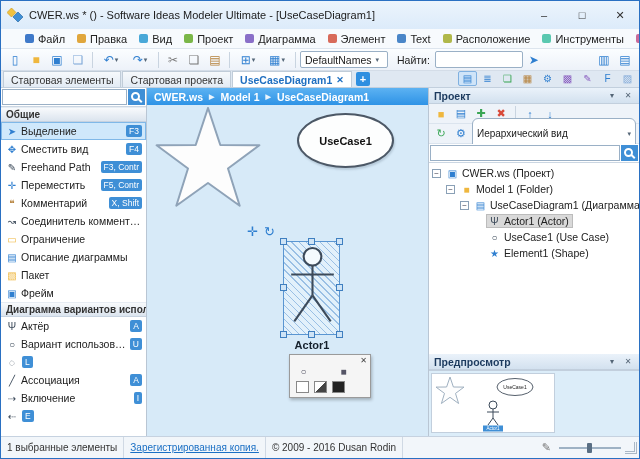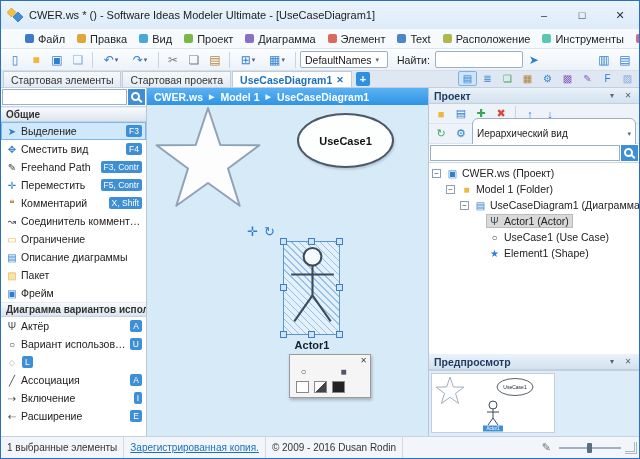--- a/index.html
+++ b/index.html
@@ -372,21 +372,20 @@
           <span class="ti-label">Ассоциация</span>
           <span class="ti-badge">A</span>
         </div>
       <div class="tool-item">
           <span class="ti-icon c-dark">⇢</span>
           <span class="ti-label">Включение</span>
           <span class="ti-badge">I</span>
         </div>
       <div class="tool-item">
           <span class="ti-icon c-dark">⇠</span>
-          <span class="ti-label">Расширение</span>
           <span class="ti-badge">E</span>
         </div>
     </div>
 
     <div class="canvas-col">
       <div class="breadcrumb">
         <span>CWER.ws</span>
         <span class="bc-sep">▶</span>
         <span>Model 1</span>
         <span class="bc-sep">▶</span>

